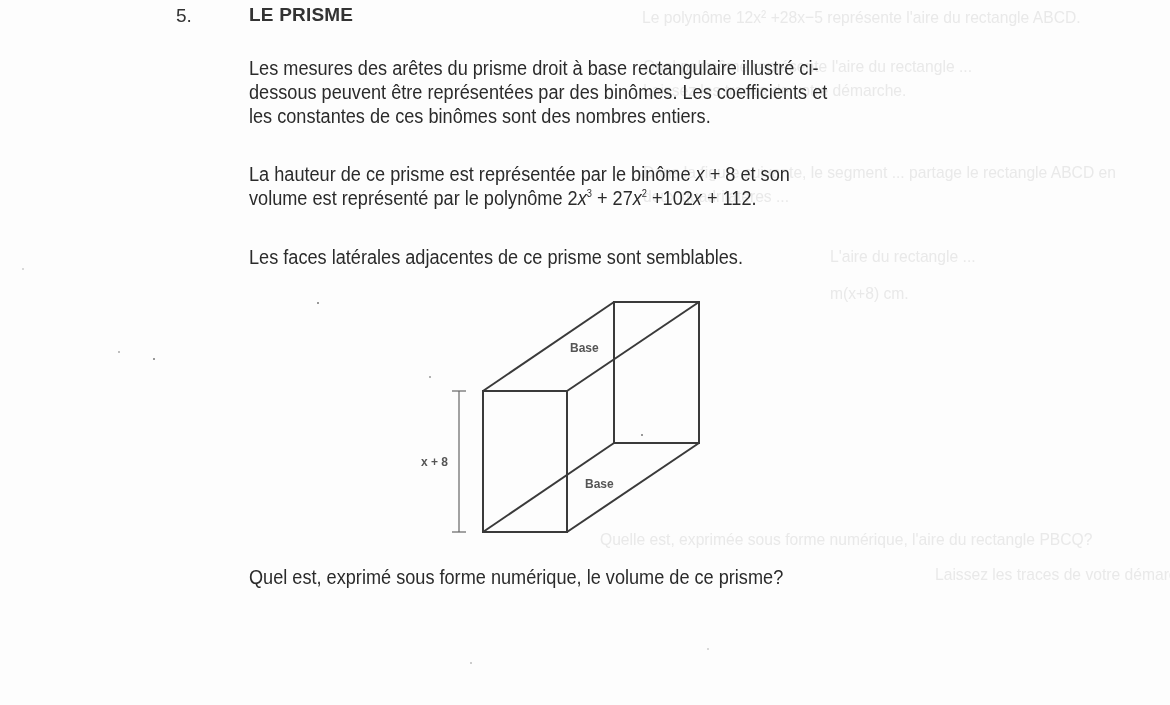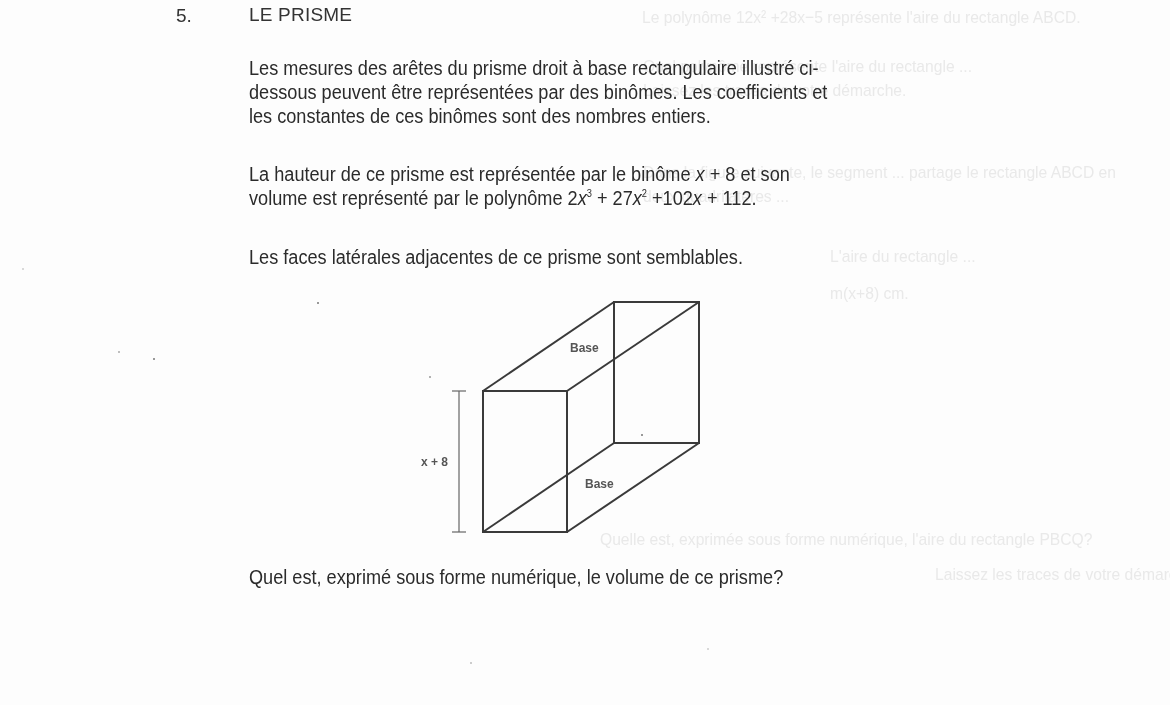--- a/index.html
+++ b/index.html
@@ -34,21 +34,21 @@
       left: 176px;
       top: 5px;
       font-size: 19px;
       color: #333;
     }
     .q-title {
       position: absolute;
       left: 249px;
       top: 4px;
       font-size: 19px;
-      font-weight: normal;
+      font-weight: bold;
       color: #333;
       letter-spacing: 0.2px;
     }
     .para {
       position: absolute;
       left: 249px;
       font-size: 19.5px;
       line-height: 24px;
       color: #2b2b2b;
       transform: scaleX(0.93);

